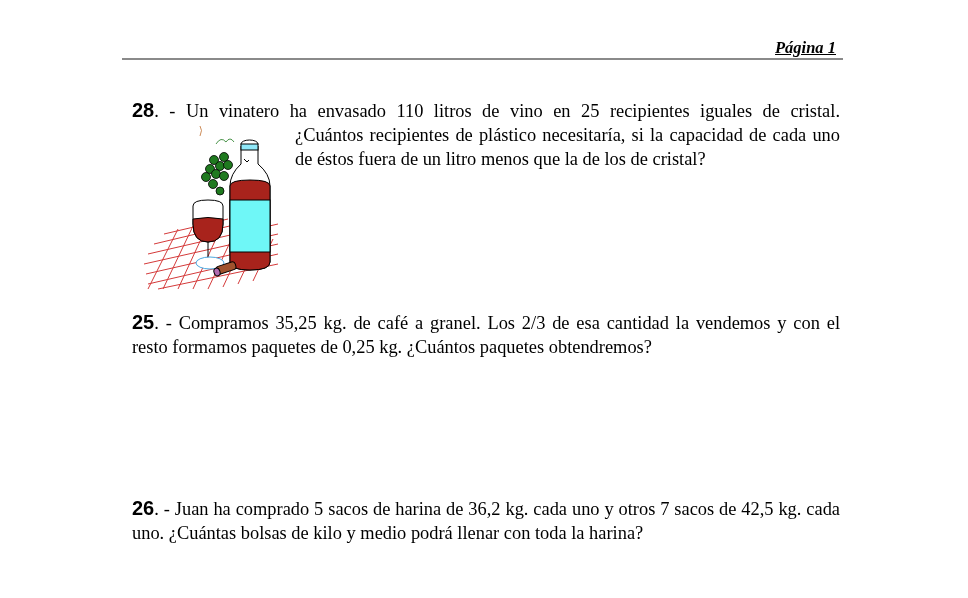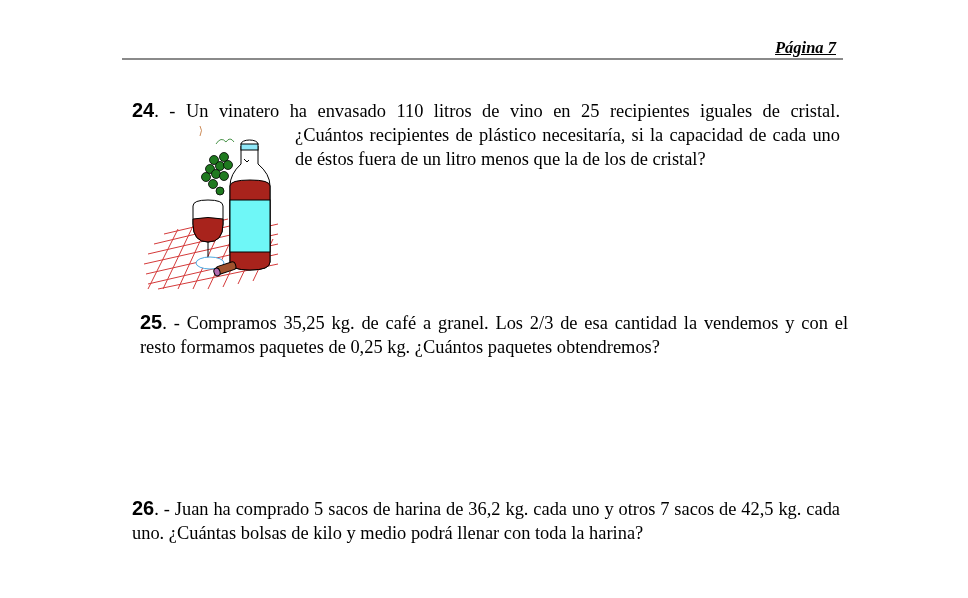--- a/index.html
+++ b/index.html
@@ -59,40 +59,40 @@
       font-weight: bold;
       font-size: 20px;
     }
     #p24 { top: 98px; }
     #p24 .line-first { display: block; text-align: justify; text-align-last: justify; }
     #p24 .rest {
       display: block;
       margin-left: 163px;
       text-align: justify;
     }
-    #p25 { top: 310px; margin-left: 8px; }
+    #p25 { top: 310px; }
     #p26 { top: 496px; }
     .illustration {
       position: absolute;
       left: 138px;
       top: 124px;
       width: 150px;
       height: 166px;
     }
   </style>
 </head>
 <body>
 
 <div class="header">
-  <span class="page">Página 7</span>
+  <span class="page">Página 1</span>
 </div>
 <div class="header-rule"></div>
 
 <div class="problem" id="p24">
-  <span class="line-first"><span class="num">24</span><span>. - </span><span>Un vinatero ha envasado 110 litros de vino en 25 recipientes iguales de cristal.</span></span>
+  <span class="line-first"><span class="num">28</span><span>. - </span><span>Un vinatero ha envasado 110 litros de vino en 25 recipientes iguales de cristal.</span></span>
   <span class="rest">¿Cuántos recipientes de plástico necesitaría, si la capacidad de cada uno de éstos fuera de un litro menos que la de los de cristal?</span>
 </div>
 
 <svg class="illustration" viewBox="0 0 150 166" xmlns="http://www.w3.org/2000/svg">
 
   <g stroke="#d43a3a" stroke-width="1" fill="none">
     <line x1="8" y1="150" x2="140" y2="120"></line>
     <line x1="6" y1="140" x2="140" y2="110"></line>
     <line x1="10" y1="130" x2="140" y2="100"></line>
     <line x1="16" y1="120" x2="100" y2="100"></line>

